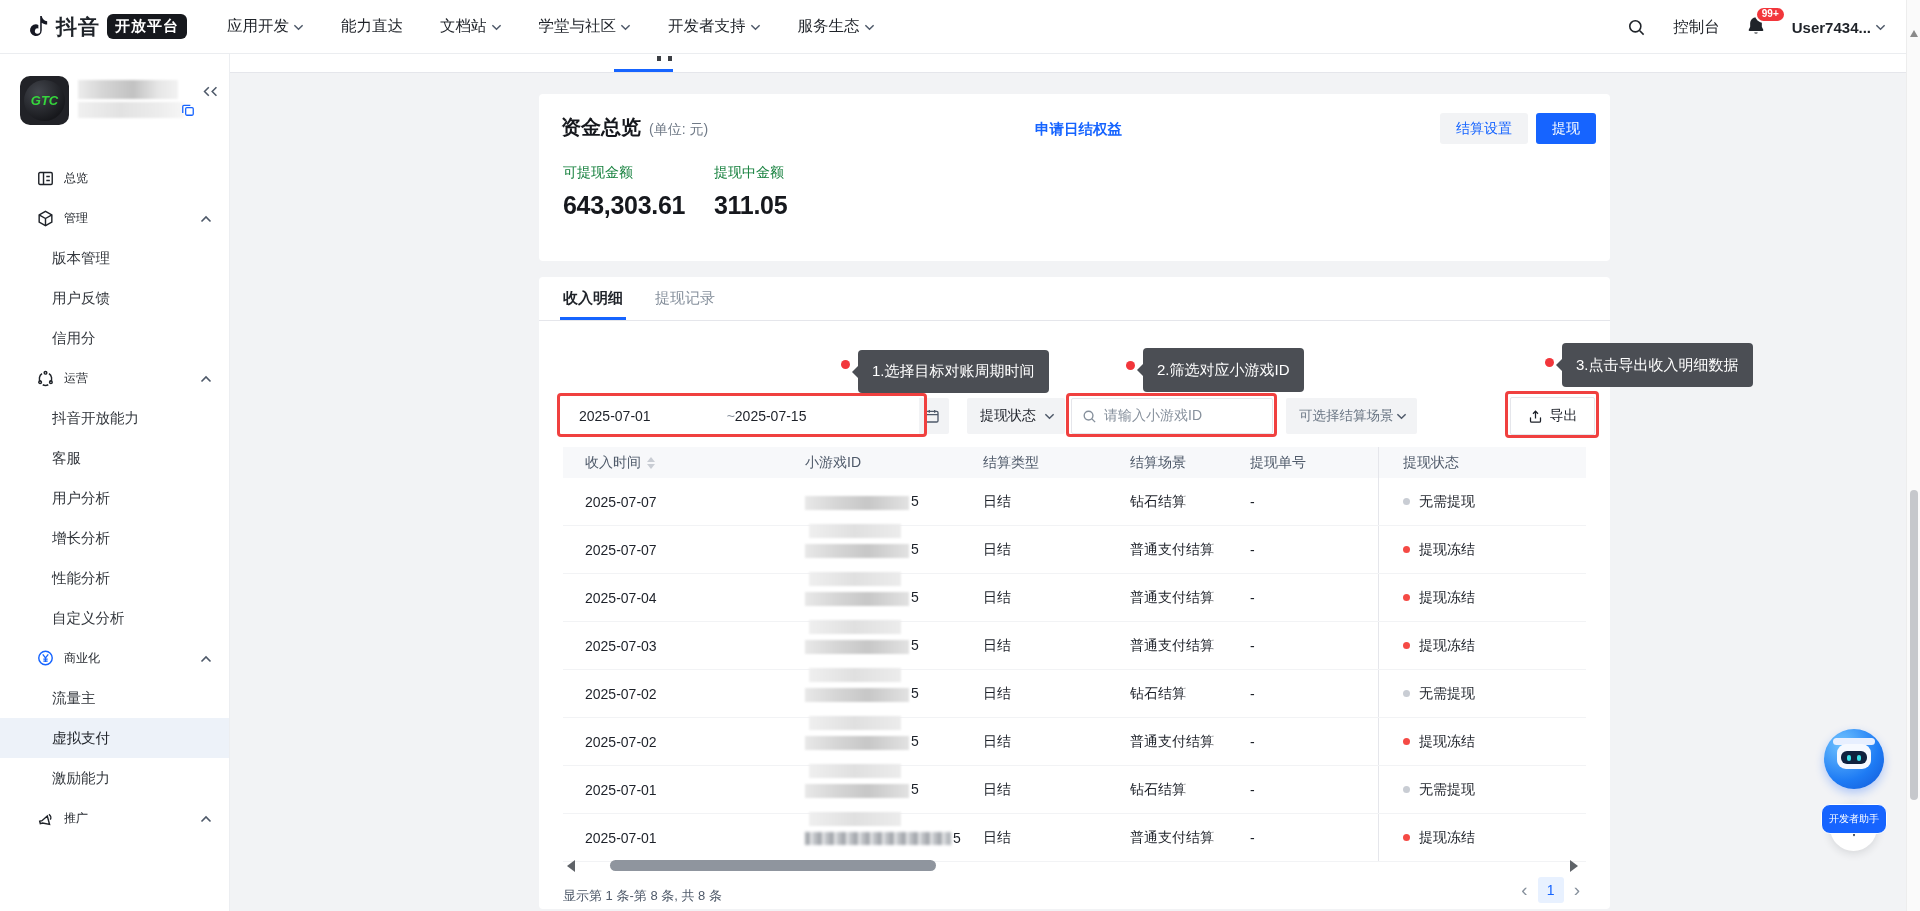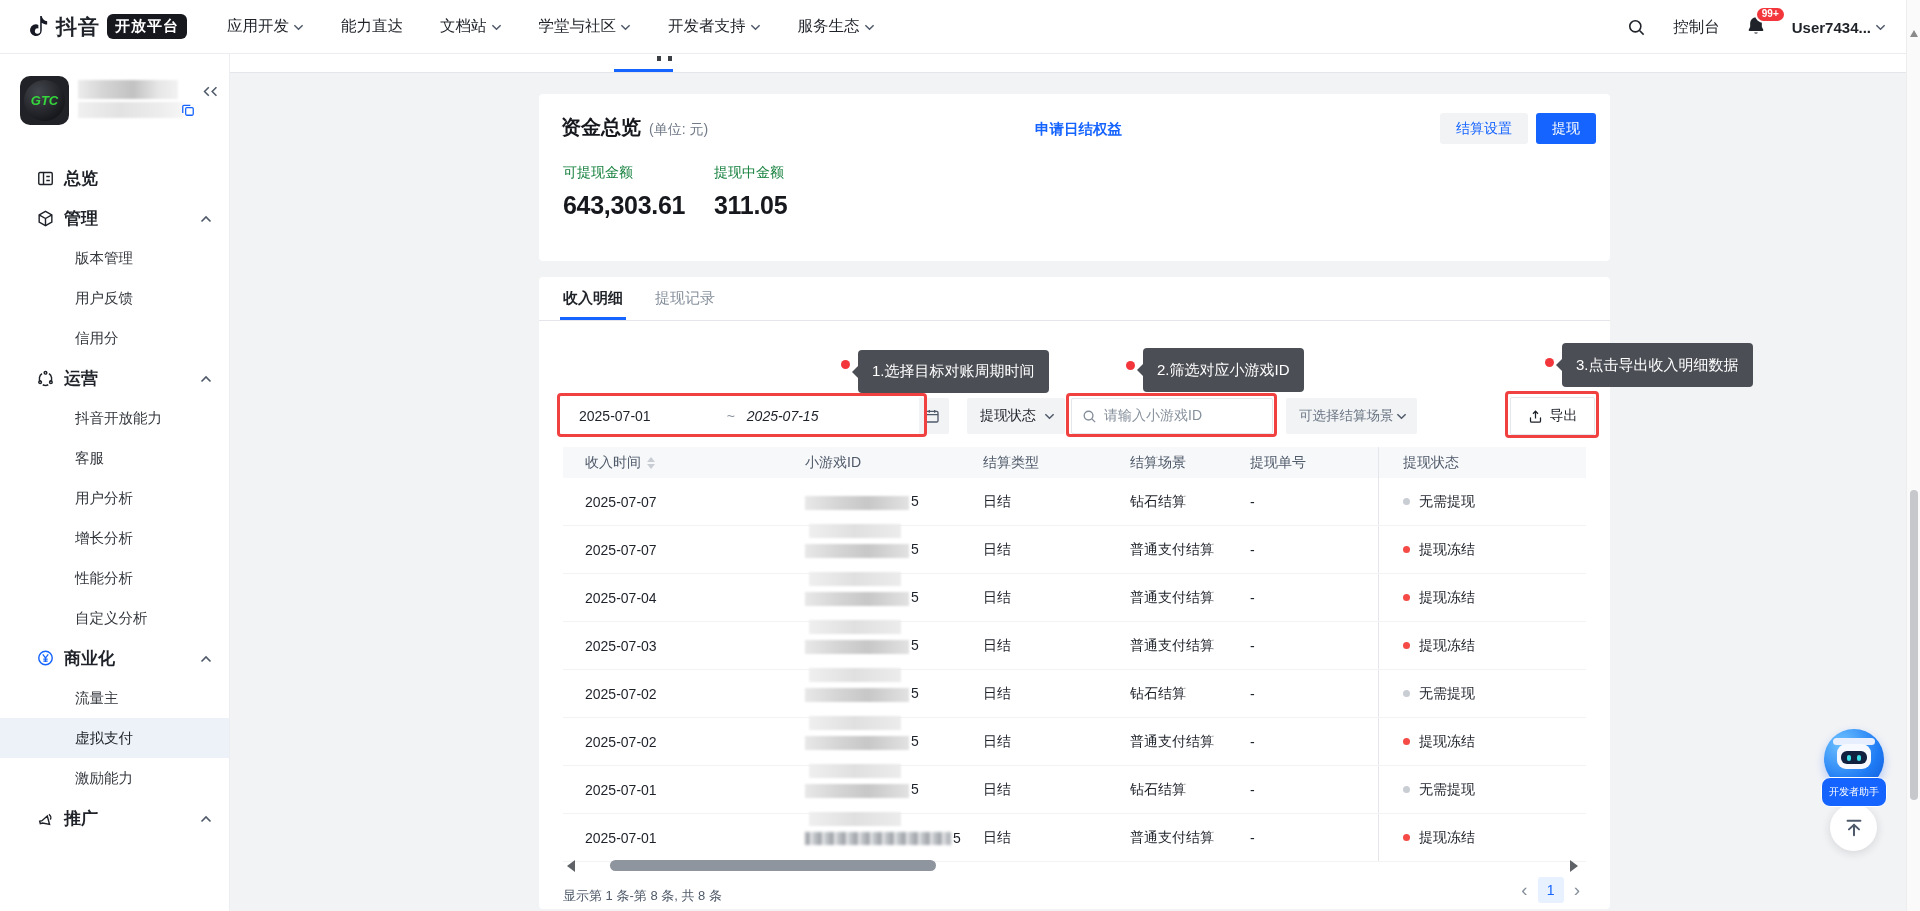--- a/index.html
+++ b/index.html
@@ -37,22 +37,22 @@
   .name-blur-1 { position:absolute; left:78px; top:26px; width:100px; height:19px;
     background:linear-gradient(90deg,#ececec 0%,#d5d5d5 25%,#c2c2c2 55%,#e6e6e6 80%,#f2f2f2 100%);
     filter:blur(1.2px); }
   .name-blur-2 { position:absolute; left:78px; top:48px; width:106px; height:16px;
     background:linear-gradient(90deg,#f0f0f0 0%,#e2e2e2 40%,#ececec 75%,#f6f6f6 100%); filter:blur(1.2px); }
   .copy-ico { position:absolute; left:181px; top:49px; cursor:pointer; }
   .collapse-ico { position:absolute; left:202px; top:30px; cursor:pointer; }
   .sb-menu { position:absolute; left:0; top:104px; width:230px; }
   .sb-row { height:40px; display:flex; align-items:center; padding:0 16px 0 36px; cursor:pointer; position:relative; }
   .sb-row .sb-icon { width:19px; height:19px; margin-right:9px; display:flex; align-items:center; justify-content:center; }
-  .sb-section .sb-label, .sb-item .sb-label { font-size:17px; font-weight:bold; color:#1f2329; }
-  .sb-sub { padding-left:75px; }
+  .sb-section .sb-label, .sb-item .sb-label { font-size:12px; font-weight:normal; color:#1f2329; }
+  .sb-sub { padding-left:52px; }
   .sb-sub .sb-label { font-size:14.5px; color:#33373d; }
   .sb-chev { position:absolute; right:18px; top:50%; transform:translateY(-50%); }
   .sb-active { background:#edf2f9; }
   .sb-active .sb-label { color:#1f2329; }
 
   
   .main { position:absolute; left:230px; top:54px; width:1690px; height:857px; background:#f2f3f5; }
   .tab-sliver { position:absolute; left:0; top:0; width:1690px; height:19px; background:#fff;
     border-bottom:1px solid #e5e6eb; }
   .sliver-underline { position:absolute; left:384px; bottom:0; width:59px; height:3px; background:#1664ff; }
@@ -80,21 +80,21 @@
   .panel-tab.active { color:#1f2329; font-weight:bold; }
   .panel-tab.active::after { content:""; position:absolute; left:-3px; right:-3px; bottom:0; height:3px; background:#1664ff; }
   .tabs-border { position:absolute; left:0; top:43px; width:1071px; height:1px; background:#e5e6eb; }
   .notice-bar { position:absolute; left:24px; top:70px; width:1023px; height:33px; background:#e9f3ff;
     border-radius:2px; display:flex; align-items:center; padding:0 12px; }
   .notice-text { font-size:13px; color:#1d2129; }
   .date-range { position:absolute; left:24px; top:121px; width:386px; height:36px; background:#f2f3f5;
     border-radius:2px; }
   .date-white { position:absolute; left:0; top:0; width:356px; height:36px; background:#fff;
     display:flex; align-items:center; font-size:14px; color:#1d2129; }
-  .date-start { margin-left:16px; } .date-sep { margin-left:76px; color:#86909c; } .date-end { margin-left:12px;font-style:italic; }
+  .date-start { margin-left:16px; } .date-sep { margin-left:76px; color:#86909c; } .date-end { margin-left:0; }
   .cal-ico { position:absolute; right:9px; top:10px; }
   .select-ctl { position:absolute; top:121px; height:36px; background:#f2f3f5; border-radius:2px;
     display:flex; align-items:center; justify-content:space-between; padding:0 10px 0 13px;
     font-size:14px; cursor:pointer; }
   .sel-status { left:428px; width:98px; color:#1d2129; }
   .sel-scene { left:747px; width:131px; color:#6b7785; font-size:13.5px; }
   .search-box { position:absolute; left:532px; top:121px; width:202px; height:36px; background:#fff;
     border:1px solid #e5e6eb; border-radius:2px; display:flex; align-items:center; padding:0 10px; gap:7px; }
   .search-ph { font-size:14px; color:#86909c; }
   .export-btn { position:absolute; left:971px; top:120px; width:85px; height:38px; background:#fff;
@@ -159,21 +159,21 @@
 
   
   .assistant { position:absolute; left:1824px; top:729px; width:60px; height:60px; border-radius:50%;
     background:radial-gradient(circle at 30% 25%, #6fc3ff, #1e7bf4 60%, #1257d6); z-index:50; cursor:pointer;
     box-shadow:0 4px 10px rgba(22,100,255,.3); }
   .bot-head { position:absolute; left:13px; top:15px; width:34px; height:25px; background:#f6f9ff; border-radius:9px; }
   .bot-visor { position:absolute; left:4px; top:7px; width:26px; height:13px; background:#10223f; border-radius:6px;
     display:flex; align-items:center; justify-content:center; gap:6px; }
   .bot-eye { width:4px; height:6px; background:#39e0e8; border-radius:2px; }
   .bot-band { position:absolute; left:9px; top:9px; width:42px; height:7px; background:#e7efff; border-radius:4px; }
-  .assistant-label { position:absolute; left:1821px; top:777px; width:66px; height:30px; background:#1664ff;
+  .assistant-label { position:absolute; left:1821px; top:804px; width:66px; height:30px; background:#1664ff;
     border:1.5px solid #fff; border-radius:9px; color:#fff; font-size:10px; display:flex; align-items:center;
     justify-content:center; z-index:51; }
   .backtop { position:absolute; left:1830px; top:804px; width:47px; height:47px; border-radius:50%;
     background:#fff; box-shadow:0 2px 10px rgba(31,35,41,.14); display:flex; align-items:center;
     justify-content:center; z-index:50; cursor:pointer; }
 
   
   .v-scrollbar { position:absolute; right:0; top:0; width:14px; height:911px; background:#fafafa;
     border-left:1px solid #ededed; z-index:60; }
   .v-arrow-up { position:absolute; left:3px; top:30px; width:0; height:0; border-left:4px solid transparent;

